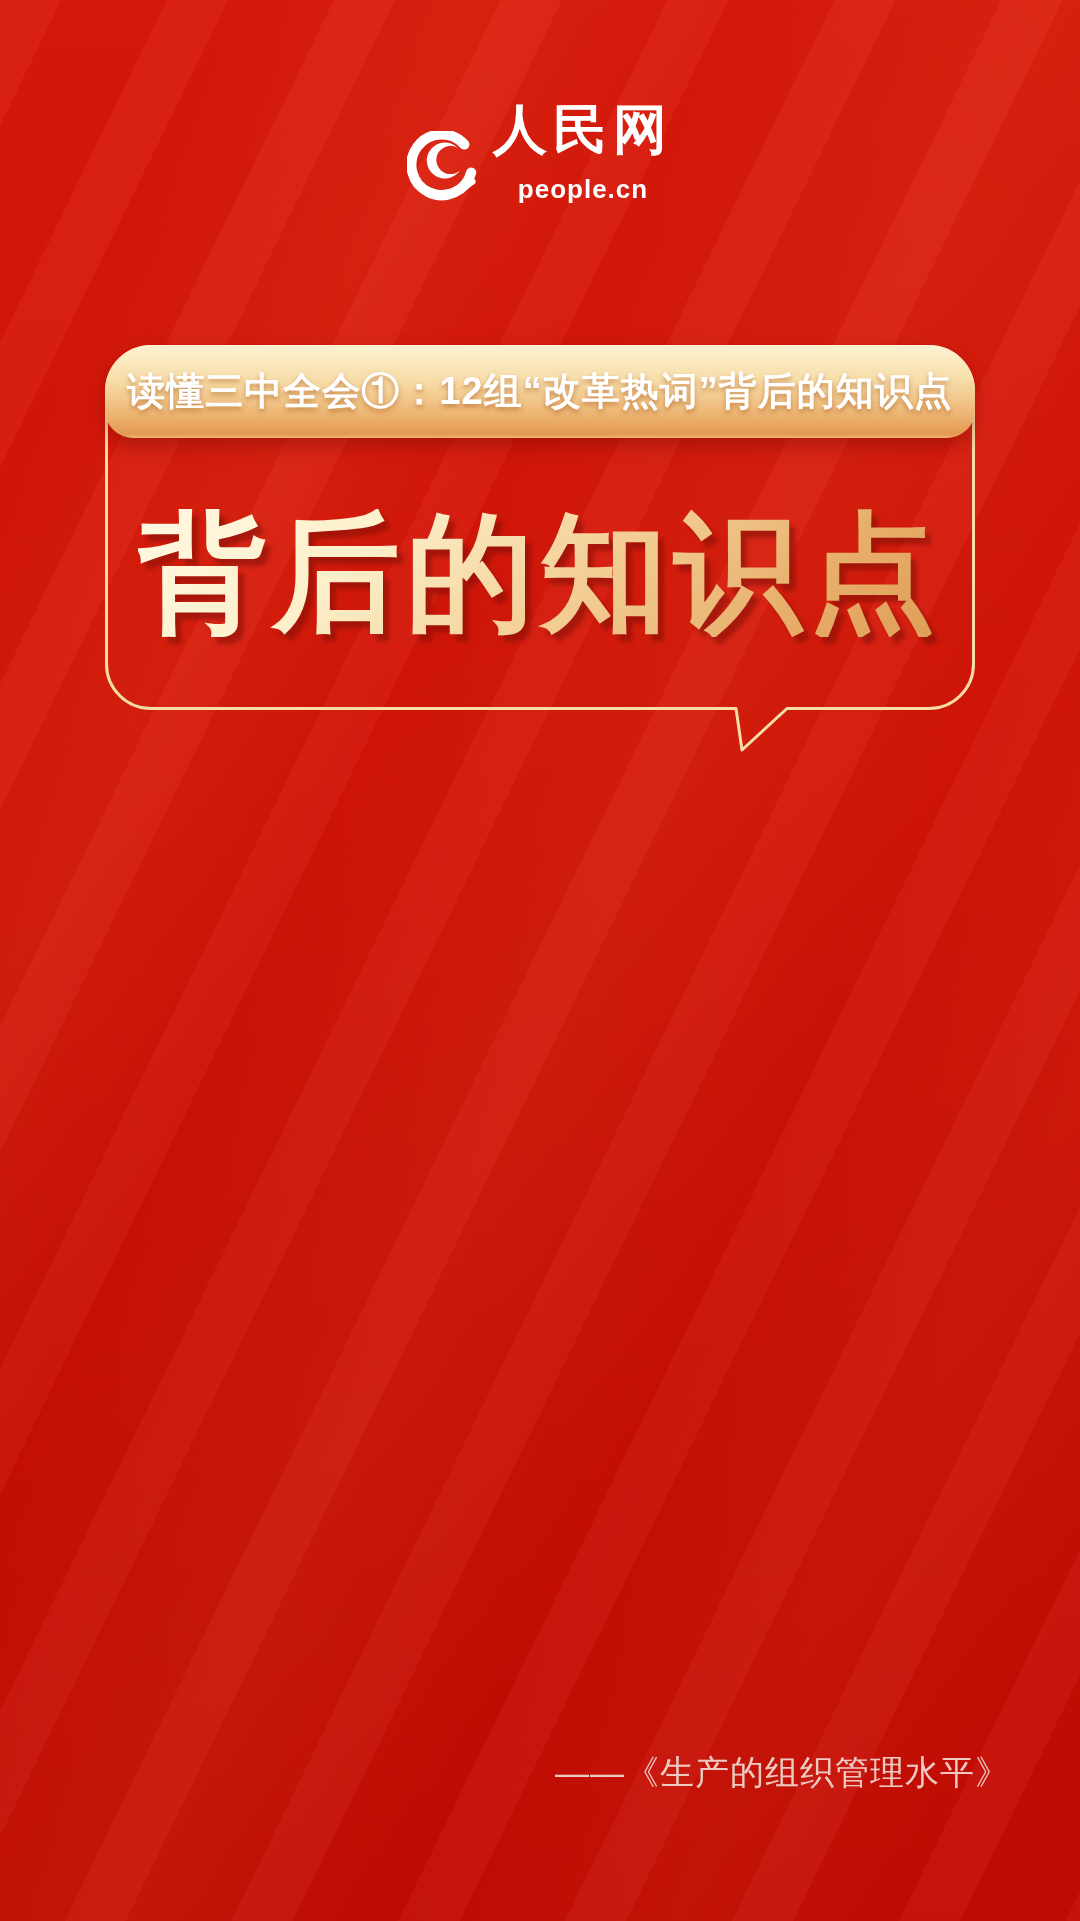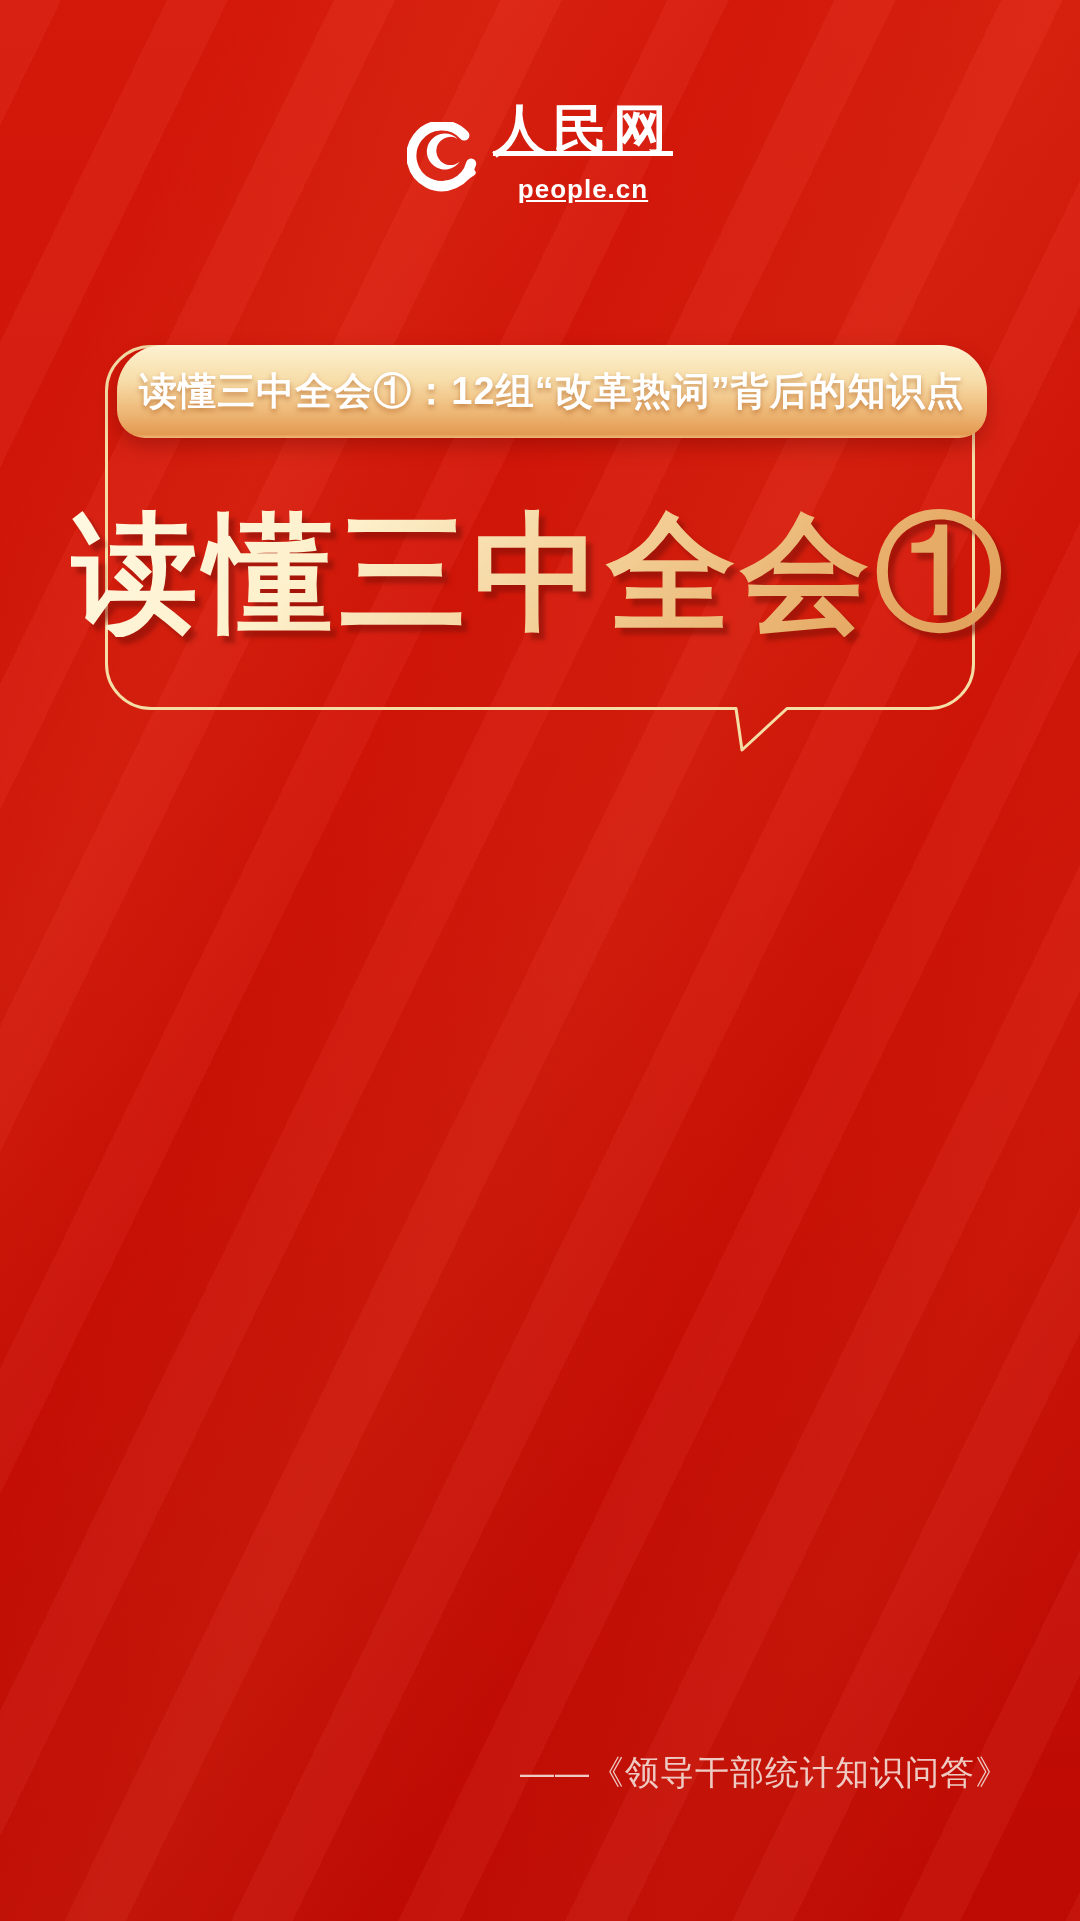--- a/index.html
+++ b/index.html
@@ -26,39 +26,38 @@
         rgba(255,255,255,0) 92%),
       repeating-linear-gradient(116deg,
         rgba(255,255,255,0.035) 0px, rgba(255,255,255,0.035) 55px,
         rgba(0,0,0,0.025) 55px, rgba(0,0,0,0.025) 150px);
     pointer-events:none;
   }
 
   
   .logo{
     position:absolute;top:100px;left:0;right:0;
-    display:flex;justify-content:center;align-items:center;gap:14px;
+    display:flex;justify-content:center;align-items:flex-end;gap:14px;
     color:#fff;
-    text-decoration:underline;
   }
   .logo-icon{width:72px;height:72px;margin-top:12px;}
   .logo-text{display:flex;flex-direction:column;align-items:center;}
   .logo-zh{
     font-size:54px;font-weight:700;letter-spacing:6px;line-height:58px;
     font-family:"DejaVu Serif","Liberation Serif",serif;
   }
   .logo-domain{
     font-size:26px;font-weight:700;letter-spacing:1px;line-height:28px;margin-top:17px;
   }
 
   
   .bubble{position:absolute;left:105px;top:345px;width:870px;height:412px;}
   .bubble-outline{position:absolute;left:0;top:0;}
   .bubble-bar{
-    position:absolute;left:12px;top:0;width:870px;height:93px;
+    position:absolute;left:0;top:0;width:870px;height:93px;
     border-radius:46px 46px 28px 28px;
     background:linear-gradient(180deg,#fdf2d2 0%,#f7dda9 38%,#eeb877 72%,#e39a52 96%,#eeb877 100%);
     box-shadow:0 8px 18px rgba(110,8,4,0.38);
     display:flex;align-items:center;justify-content:center;
   }
   .kicker{
     color:#ffffff;font-size:38px;font-weight:700;letter-spacing:1px;
     text-shadow:0 3px 5px rgba(168,84,22,0.55);
     white-space:nowrap;
   }
@@ -112,19 +111,19 @@
   </div>
 
   <div class="bubble">
     <svg class="bubble-outline" width="870" height="412" viewBox="0 0 870 412" aria-hidden="true">
       <path d="M46 1.5 H824 A44.5 44.5 0 0 1 868.5 46 V319 A44.5 44.5 0 0 1 824 363.5 H682 L637 405 L631 363.5 H46 A44.5 44.5 0 0 1 1.5 319 V46 A44.5 44.5 0 0 1 46 1.5 Z" fill="none" stroke="#f5dda6" stroke-width="3" stroke-linejoin="round"></path>
     </svg>
     <div class="bubble-bar">
       <div class="kicker">读懂三中全会①：12组“改革热词”背后的知识点</div>
     </div>
     <div class="title-row">
-      <div class="big-title">读懂三中全会①</div>
+      <div class="big-title">背后的知识点</div>
     </div>
   </div>
 
 
-  <div class="attribution">——《领导干部统计知识问答》</div>
+  <div class="attribution">——《生产的组织管理水平》</div>
 </div>
 
 </body></html>

